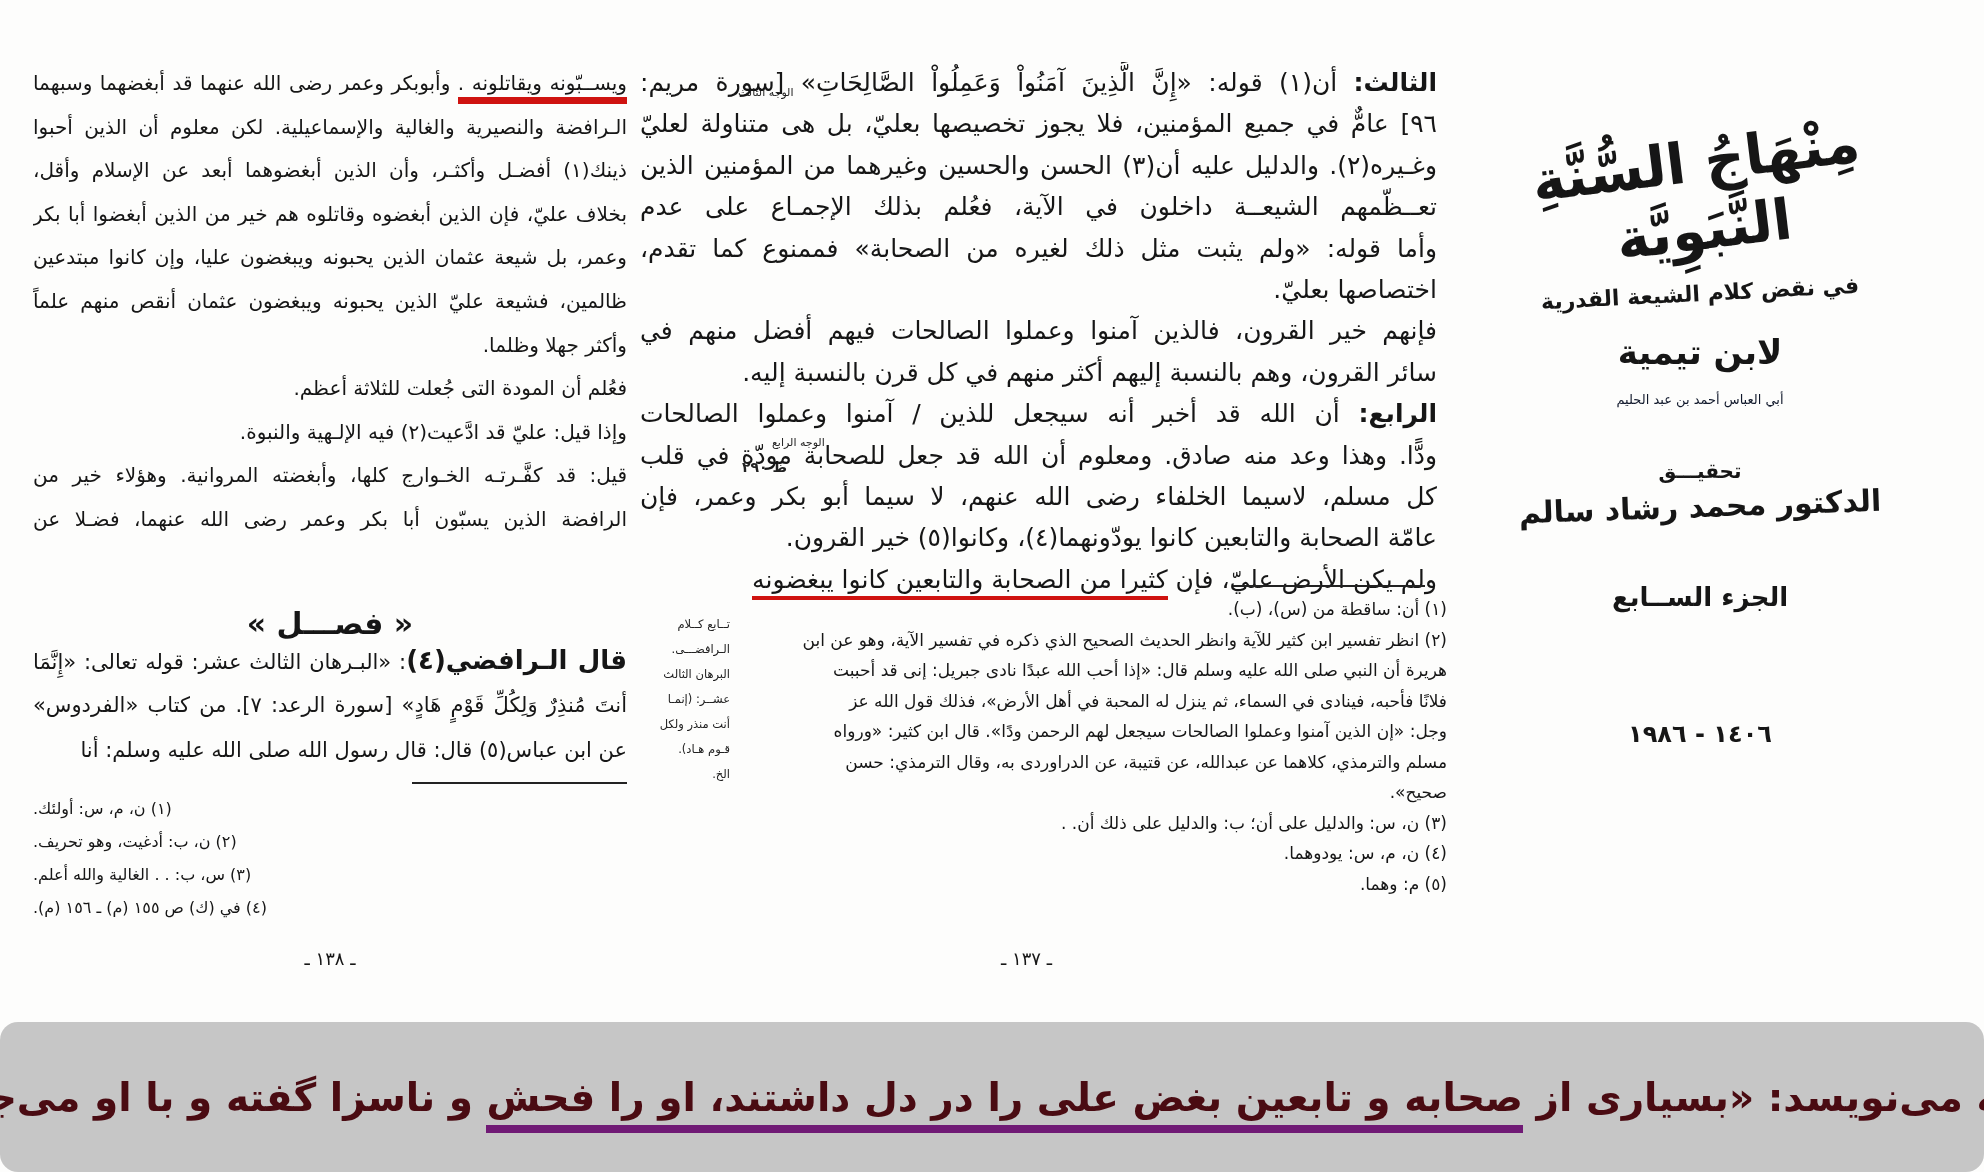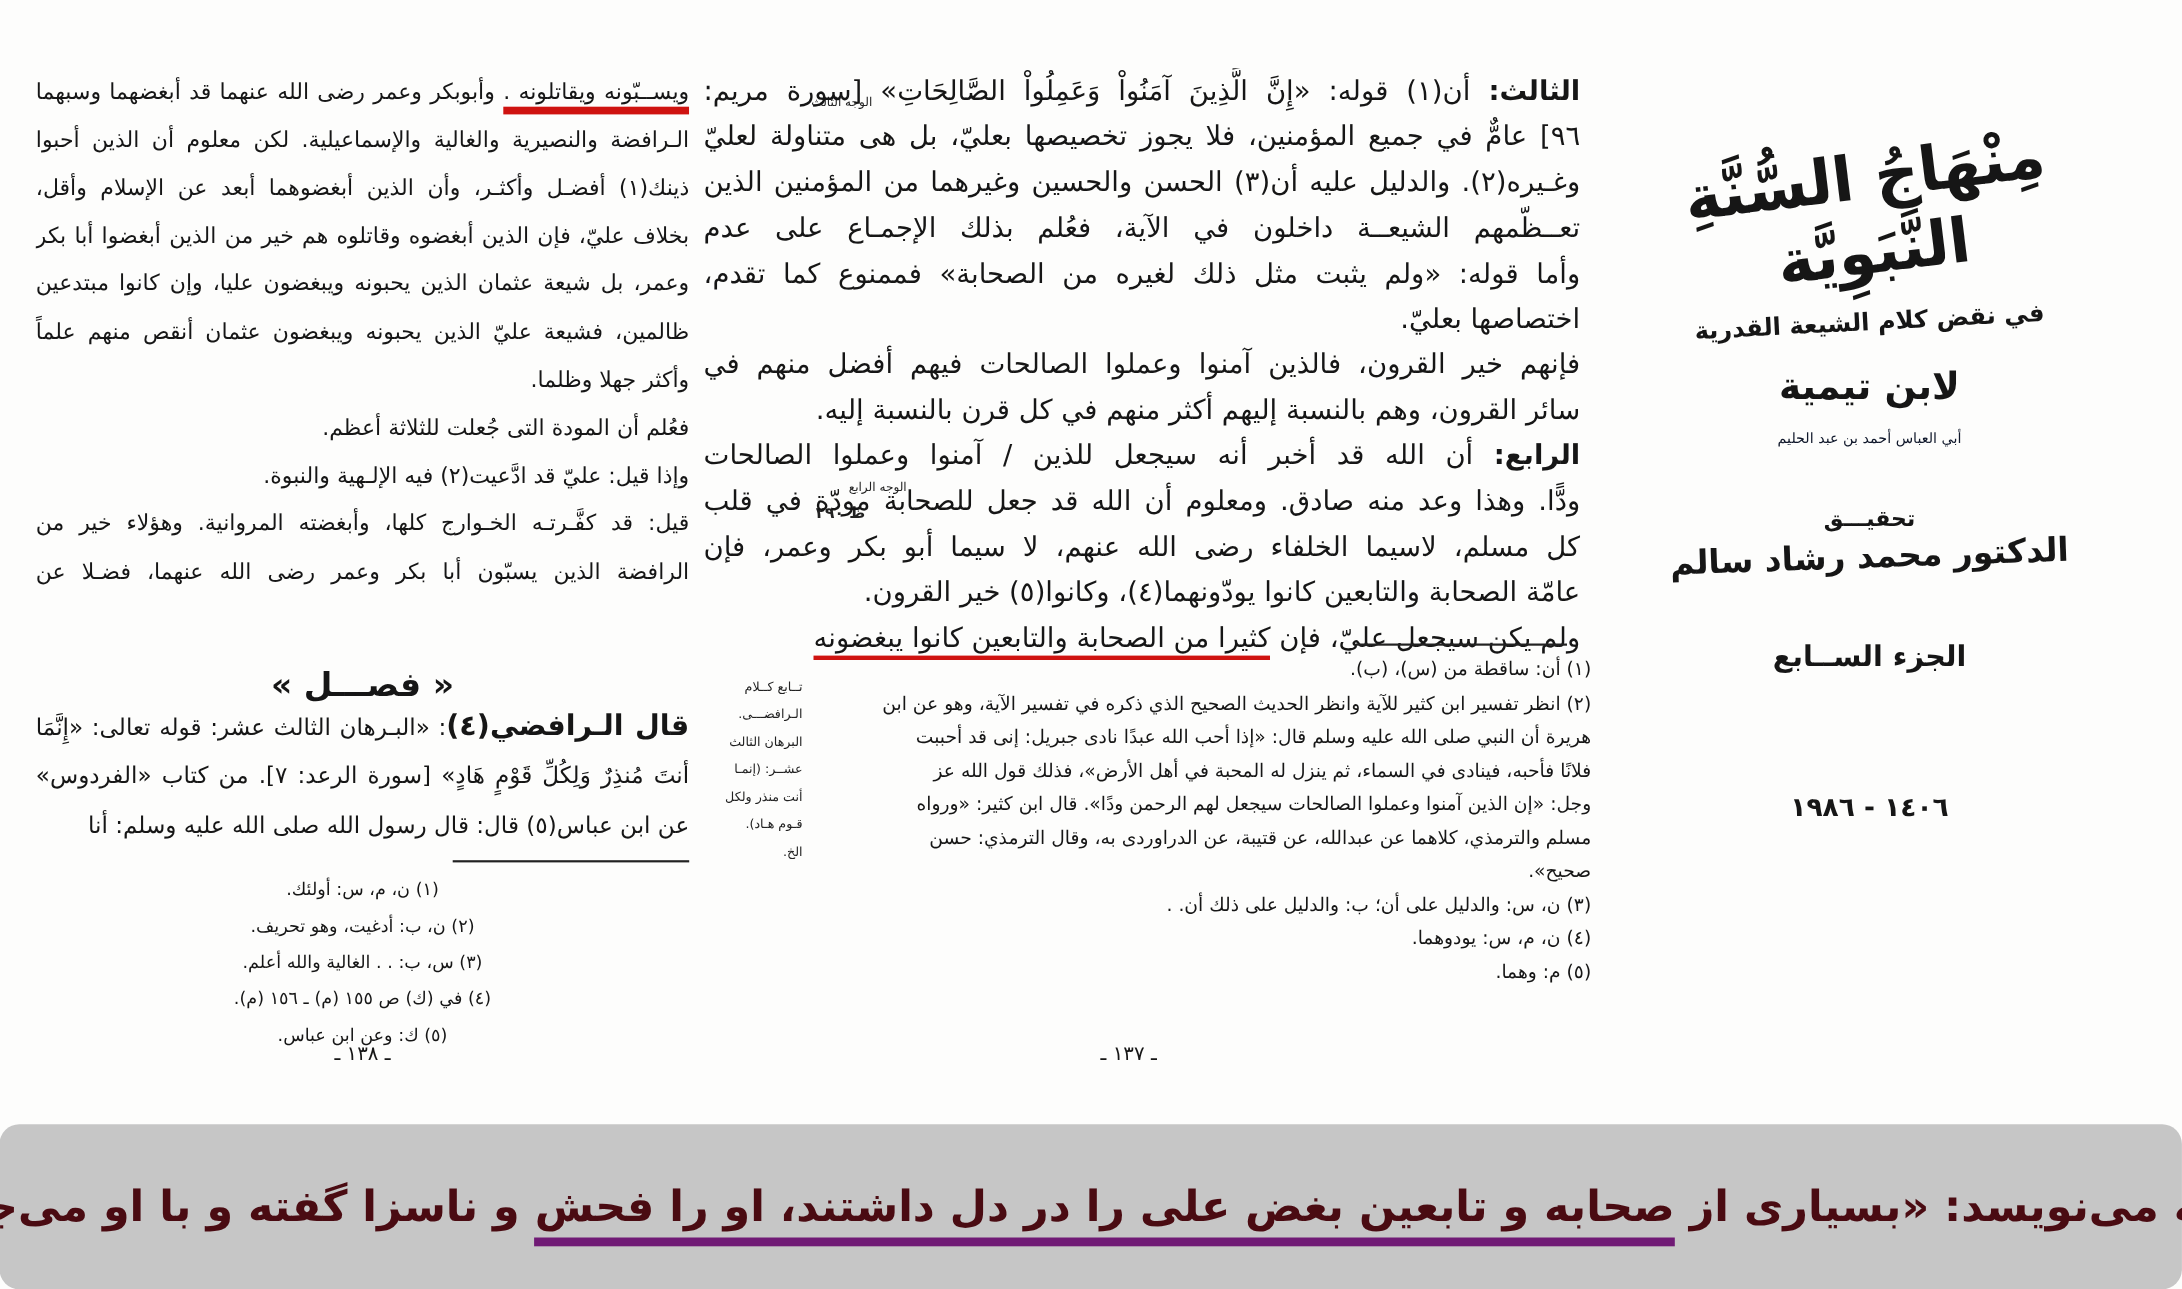--- a/index.html
+++ b/index.html
@@ -14,21 +14,21 @@
   .redline{border-bottom:7px solid #cf1310;padding-bottom:2px;}
   .fasl{position:absolute;left:33px;top:566px;width:594px;text-align:center;
         font-size:30px;font-weight:bold;letter-spacing:2px;margin-top:40px;}
   .qpara{position:absolute;left:33px;top:638px;width:594px;}
   .qline{font-size:21px;line-height:45px;height:45px;overflow:hidden;
          text-align:justify;text-align-last:justify;}
   .qline.nj{text-align:right;text-align-last:right;}
   .qbold{font-weight:bold;font-size:26px;}
   .fnsep138{position:absolute;left:412px;top:782px;width:215px;border-top:2px solid #222;}
   .fns138{position:absolute;left:33px;top:792px;width:594px;}
-  .fn138{font-size:16px;line-height:33px;height:33px;text-align:center;overflow:hidden;}
+  .fn138{font-size:16px;line-height:33px;height:33px;text-align:left;overflow:hidden;}
   .pgnum{position:absolute;font-size:18px;letter-spacing:3px;text-align:center;width:594px;}
   .pg138{left:33px;top:948px;}
 
   
   .mnote{position:absolute;left:634px;top:612px;width:96px;text-align:right;}
   .mnote div{font-size:11.5px;line-height:25px;color:#222;}
 
   
   .p137{position:absolute;left:628px;top:62px;width:797px;margin-left:12px;}
   .cline{font-size:25px;line-height:41.4px;height:41.4px;overflow:hidden;
@@ -102,21 +102,20 @@
     <div>قـوم هـاد).</div>
     <div>الخ.</div>
   </div>
 
   <div class="fnsep138"></div>
   <div class="fns138">
     <div class="fn138">(١)  ن، م، س: أولئك.</div>
     <div class="fn138">(٢)  ن، ب: أدغيت، وهو تحريف.</div>
     <div class="fn138">(٣)  س، ب: . . الغالية والله أعلم.</div>
     <div class="fn138">(٤)  في (ك) ص ١٥٥ (م) ـ ١٥٦ (م).</div>
-    <div class="fn138">(٥)  ك: وعن ابن عباس.</div>
   </div>
   <div class="pgnum pg138">ـ ١٣٨ ـ</div>
 
   <div class="marg marg-top">الوجه الثالث</div>
   <div class="marg marg-mid">الوجه الرابع</div>
   <div class="marg marg-folio">ظ ٢٩٠</div>
 
   <div class="p137">
     <div class="cline">
       <span class="lead">الثالث:</span><span> أن(١) قوله: «إِنَّ الَّذِينَ آمَنُواْ وَعَمِلُواْ الصَّالِحَاتِ» [سورة مريم:</span>
@@ -128,21 +127,21 @@
     <div class="cline nj">اختصاصها بعليّ.</div>
     <div class="cline">فإنهم خير القرون، فالذين آمنوا وعملوا الصالحات فيهم أفضل منهم في</div>
     <div class="cline nj">سائر القرون، وهم بالنسبة إليهم أكثر منهم في كل قرن بالنسبة إليه.</div>
     <div class="cline">
       <span class="lead">الرابع:</span><span> أن الله قد أخبر أنه سيجعل للذين / آمنوا وعملوا الصالحات</span>
     </div>
     <div class="cline">ودًّا. وهذا وعد منه صادق. ومعلوم أن الله قد جعل للصحابة مودّة في قلب</div>
     <div class="cline">كل مسلم، لاسيما الخلفاء رضى الله عنهم، لا سيما أبو بكر وعمر، فإن</div>
     <div class="cline nj">عامّة الصحابة والتابعين كانوا يودّونهما(٤)، وكانوا(٥) خير القرون.</div>
     <div class="cline nj">
-      <span>ولم يكن سيجعل عليّ، فإن </span><span class="redline">كثيرا من الصحابة والتابعين كانوا يبغضونه</span>
+      <span>ولم يكن الأرض عليّ، فإن </span><span class="redline">كثيرا من الصحابة والتابعين كانوا يبغضونه</span>
     </div>
   </div>
 
   <div class="fnsep137"></div>
   <div class="fns137">
     <div class="fn137">(١)  أن: ساقطة من (س)، (ب).</div>
     <div class="fn137">(٢)  انظر تفسير ابن كثير للآية وانظر الحديث الصحيح الذي ذكره في تفسير الآية، وهو عن ابن</div>
     <div class="fn137">هريرة أن النبي صلى الله عليه وسلم قال: «إذا أحب الله عبدًا نادى جبريل: إنى قد أحببت</div>
     <div class="fn137">فلانًا فأحبه، فينادى في السماء، ثم ينزل له المحبة في أهل الأرض»، فذلك قول الله عز</div>
     <div class="fn137">وجل: «إن الذين آمنوا وعملوا الصالحات سيجعل لهم الرحمن ودًا». قال ابن كثير: «ورواه</div>

